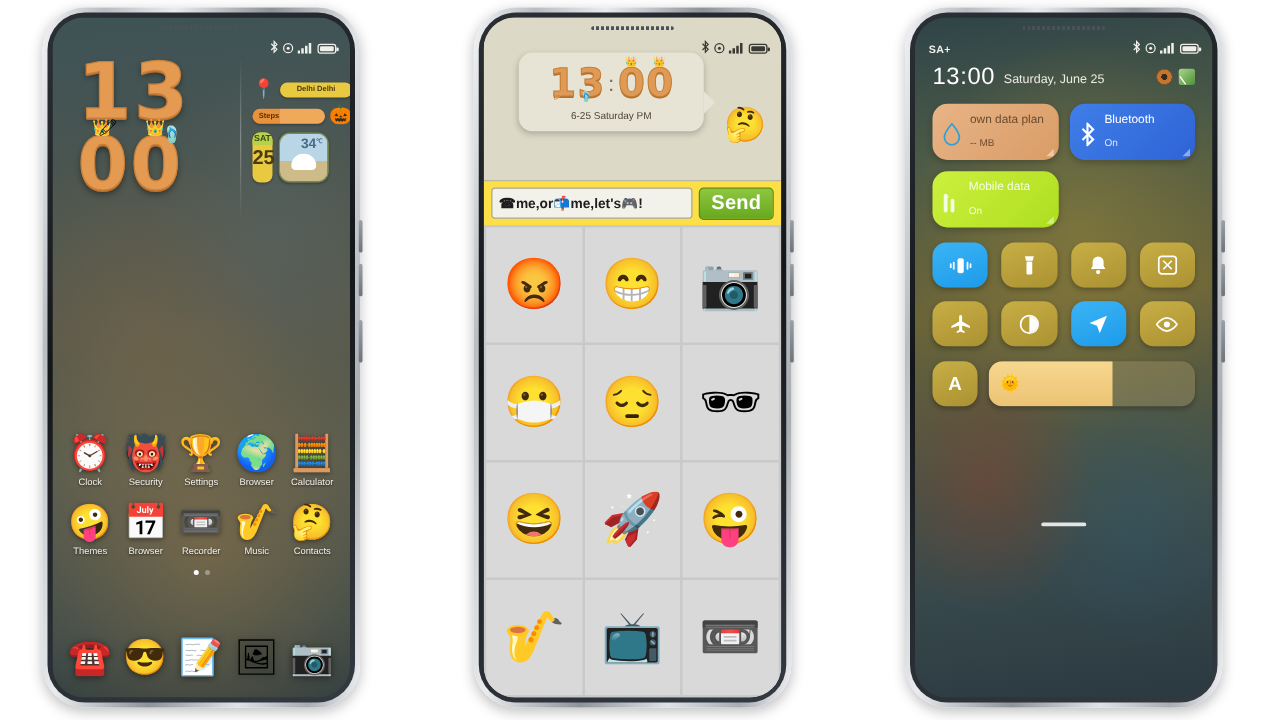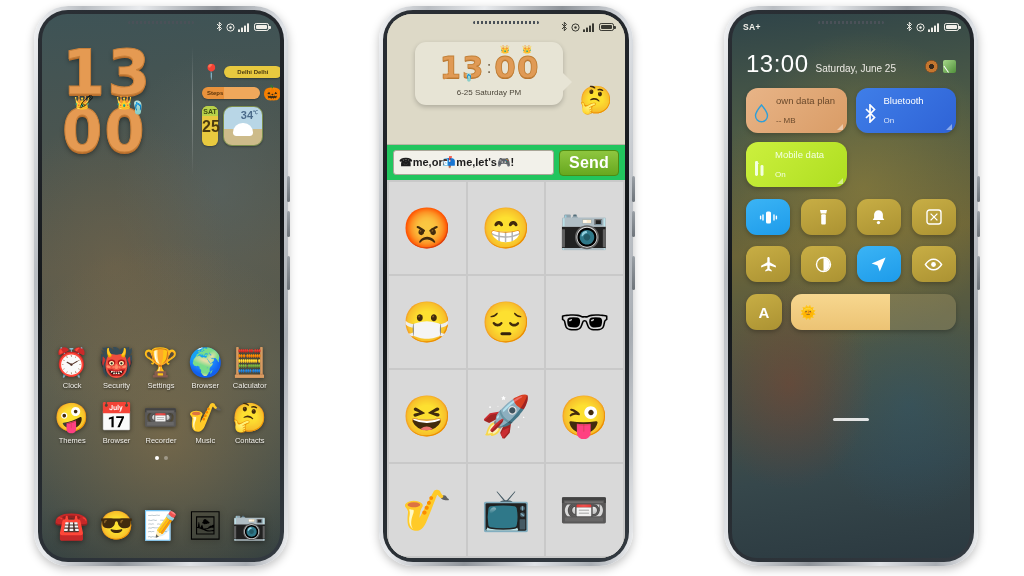--- a/index.html
+++ b/index.html
@@ -30,21 +30,21 @@
     background:repeating-linear-gradient(90deg,#4a5158 0 2px,transparent 2px 4px);
     z-index:6;
   }
   .sidebtn{
     position:absolute; right:-2px; width:3px; border-radius:2px;
     background:linear-gradient(180deg,#9aa0a6,#6e747a);
   }
 
   
   .statusbar{
-    position:absolute; top:4px; left:0; right:0; height:18px;
+    position:absolute; top:16px; left:0; right:0; height:18px;
     display:flex; align-items:center; justify-content:flex-end;
     gap:3px; padding:0 11px; z-index:5;
   }
   .statusbar.lt{ color:#3a3a33; }
   .statusbar.dk{ color:#f0efe9; }
   .sb-ic{ display:block; }
   .sb-left{ margin-right:auto; font-size:8.5px; font-weight:bold; letter-spacing:.3px; }
   .batt{
     width:15px;height:7.5px;border:1.1px solid currentColor;border-radius:2.2px;
     position:relative; display:inline-block;
@@ -143,21 +143,21 @@
     font-family:"DejaVu Sans", sans-serif;
     text-shadow:0 1px 0 #b5702c;
   }
   .b-d .crown{ top:-6px; font-size:8px; }
   .b-d .charm{ font-size:8px; }
   .b-colon{ font-size:17px; color:#7a6a52; margin:0 2px; line-height:1;}
   .b-sub{ font-size:8px; color:#4c4639; margin-top:5px; }
   .avatar2{ position:absolute; right:12px; top:70px; font-size:27px; }
 
   .inputbar{
-    height:36px; background:#22c55e; display:flex; align-items:center;
+    height:36px; background:#fde047; display:flex; align-items:center;
     gap:5px; padding:0 6px; border-top:1px solid #b8b5a6;
   }
   .txtfield{
     flex:1; height:25px; background:#f2f1ea; border:1px solid #a9a698; border-radius:3px;
     display:flex; align-items:center; padding:0 5px; overflow:hidden;
     font-size:11px; font-weight:bold; color:#1d1d1d; white-space:nowrap;
   }
   .sendbtn{
     background:linear-gradient(180deg,#8ec63f,#67a81f); color:#fff;
     font-size:16px; font-weight:bold; border:1px solid #4e8c12; border-radius:4px;
@@ -177,21 +177,21 @@
   .wall3{
     position:absolute; inset:0;
     background:
       radial-gradient(50% 28% at 24% 68%, rgba(150,60,40,.35) 0%, rgba(0,0,0,0) 70%),
       radial-gradient(55% 30% at 74% 72%, rgba(40,90,120,.35) 0%, rgba(0,0,0,0) 70%),
       radial-gradient(80% 40% at 55% 32%, rgba(160,140,60,.45) 0%, rgba(0,0,0,0) 72%),
       linear-gradient(172deg,#2f4449 0%,#4c5a46 20%,#6b6438 42%,#4c5545 62%,#36474b 82%,#2b3940 100%);
   }
   .cc{ position:absolute; left:0; right:0; top:22px; padding:0 14px; }
   .cc-head{ display:flex; align-items:flex-end; gap:7px; margin:16px 0 12px; }
-  .cc-time{ font-size:24px; color:#fff; font-weight:300; letter-spacing:.5px; line-height:1; }
+  .cc-time{ font-size:19px; color:#fff; font-weight:300; letter-spacing:.5px; line-height:1; }
   .cc-date{ font-size:10px; color:#eceae4; padding-bottom:2px; }
   .cc-hicons{ margin-left:auto; display:flex; gap:5px; padding-bottom:3px; }
   .hic{ width:13px;height:13px;border-radius:3px;display:block; }
   .hic.ring{ border-radius:50%; background:radial-gradient(circle,#3a2a1c 0 26%,#c4762f 28% 62%,#8a4f20 64% 100%); }
   .hic.grn{ background:linear-gradient(135deg,#a7d88a,#4f8f3a); border-radius:2px; position:relative; }
   .hic.grn:after{ content:""; position:absolute; left:2px; bottom:2px; width:8px;height:8px;
      border-left:1.5px solid #fff; border-bottom:0; transform:rotate(-35deg); }
 
   .bigtiles{ display:grid; grid-template-columns:1fr 1fr; gap:9px; }
   .btile{

